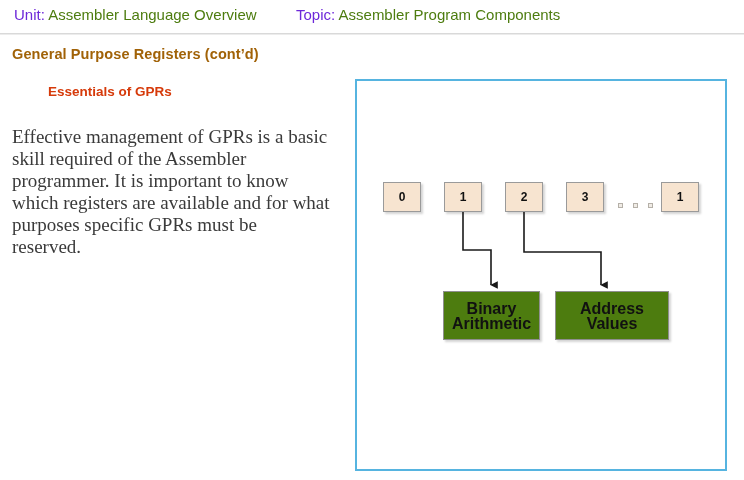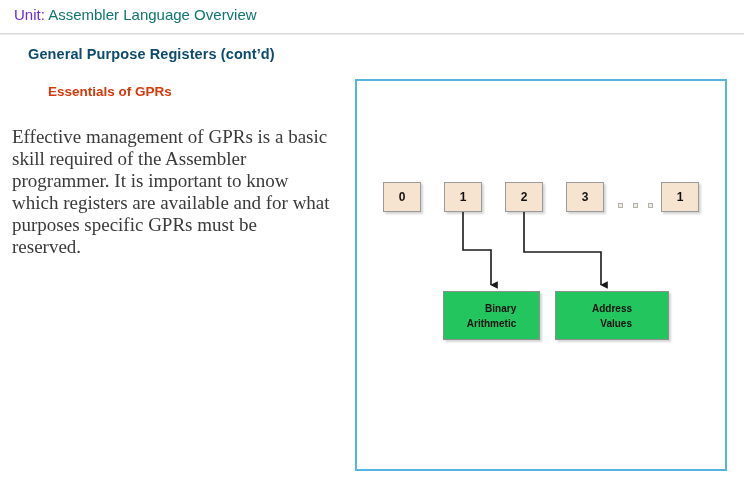--- a/index.html
+++ b/index.html
@@ -27,44 +27,43 @@
   .crumb {
     position: absolute;
     top: 6px;
     font-size: 15px;
     white-space: nowrap;
   }
   .crumb-label {
     color: #6d28d9;
   }
   .crumb-value {
-    color: #0f766e;
+    color: #4d7c0f;
   }
   #crumb-unit { left: 14px; }
   #crumb-topic { left: 296px; }
 
   #header-divider {
     position: absolute;
     left: 0;
     top: 33px;
     width: 744px;
     height: 2px;
     background: linear-gradient(to bottom, #d9d9d9 0 1px, #ececec 1px 2px);
   }
 
   
   #page-title {
     position: absolute;
     left: 12px;
     top: 46px;
     font-size: 14.5px;
     font-weight: bold;
-    color: #0c4a6e;
+    color: #a16207;
     letter-spacing: .1px;
-    margin-left: 16px;
   }
   #section-title {
     position: absolute;
     left: 12px;
     top: 84px;
     font-size: 13.5px;
     font-weight: bold;
     color: #d63a0a;
     margin-left: 36px;
   }
@@ -129,29 +128,29 @@
     box-sizing: border-box;
     display: block;
   }
   #ellipsis-dots i:nth-child(1) { left: 0; }
   #ellipsis-dots i:nth-child(2) { left: 15px; }
   #ellipsis-dots i:nth-child(3) { left: 30px; }
 
   .purpose-box {
     position: absolute;
     height: 49px;
-    background: #22c55e;
+    background: #4d7c0f;
     border: 1px solid #8f8f8f;
     box-sizing: border-box;
     box-shadow: 2px 2px 2px rgba(0,0,0,.17);
-    font-size: 10px;
+    font-size: 16px;
     font-weight: bold;
     color: #111111;
     line-height: 15px;
-    text-align: right;
+    text-align: center;
     display: flex;
     align-items: center;
     justify-content: center;
   }
   #purpose-binary  { left: 443px; top: 291px; width: 97px; }
   #purpose-address { left: 555px; top: 291px; width: 114px; }
 
   #connectors {
     position: absolute;
     left: 0;
@@ -161,20 +160,24 @@
     pointer-events: none;
   }
 </style>
 </head>
 <body>
 
 <div id="header-bar">
   <div class="crumb" id="crumb-unit">
     <span class="crumb-label">Unit:</span>
     <span class="crumb-value">Assembler Language Overview</span>
+  </div>
+  <div class="crumb" id="crumb-topic">
+    <span class="crumb-label">Topic:</span>
+    <span class="crumb-value">Assembler Program Components</span>
   </div>
 </div>
 <div id="header-divider"></div>
 
 <div id="page-title">General Purpose Registers (cont’d)</div>
 <div id="section-title">Essentials of GPRs</div>
 <div id="body-paragraph">Effective management of GPRs is a basic skill required of the Assembler programmer. It is important to know which registers are available and for what purposes specific GPRs must be reserved.</div>
 
 <div id="diagram-panel"></div>
 

